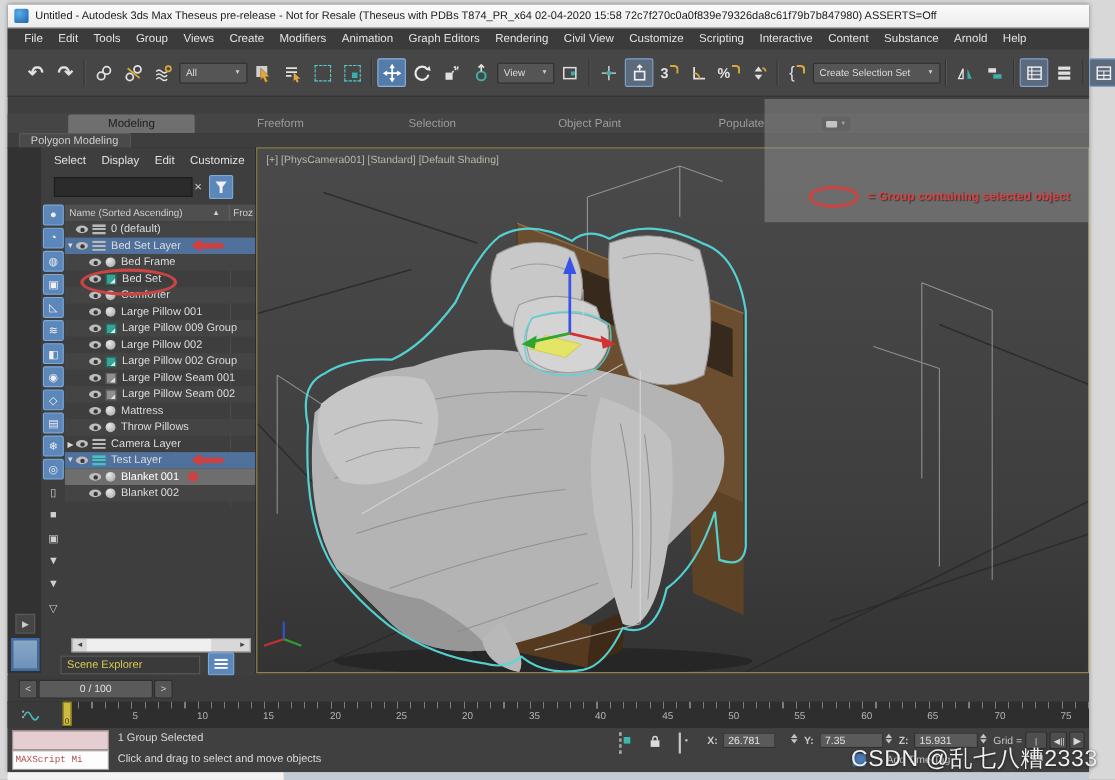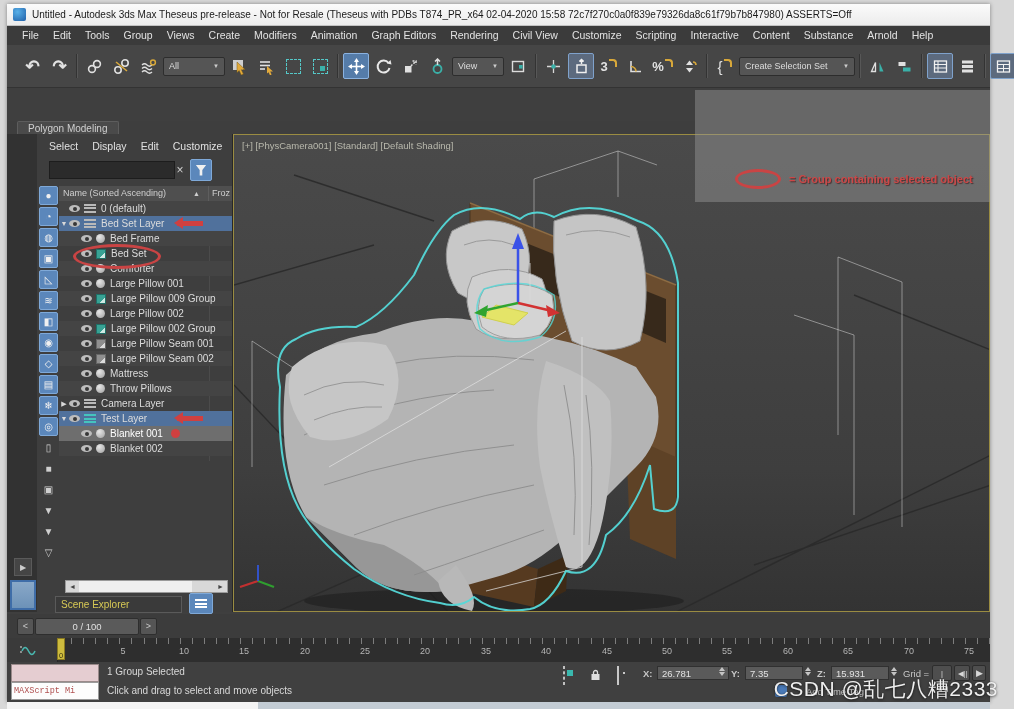--- a/index.html
+++ b/index.html
@@ -360,20 +360,31 @@
       <svg class="tico" width="17" height="17">
           <rect x="2.5" y="3" width="12" height="11" fill="none" stroke="#f2f2f2" stroke-width="1.3"></rect>
           <line x1="2.5" y1="6.5" x2="14.5" y2="6.5" stroke="#f2f2f2"></line>
           <line x1="8.5" y1="6.5" x2="8.5" y2="14" stroke="#f2f2f2"></line>
           <line x1="2.5" y1="10.5" x2="14.5" y2="10.5" stroke="#f2f2f2"></line>
         </svg>
     </span>
   </div>
 
 
+  <div class="ribrow">
+    <span class="ribtab active" style="width:115px;margin-left:55px;">Modeling</span>
+    <span class="ribtab" style="width:120px;margin-left:18px;">Freeform</span>
+    <span class="ribtab" style="width:120px;margin-left:18px;">Selection</span>
+    <span class="ribtab" style="width:130px;margin-left:18px;">Object Paint</span>
+    <span class="ribtab" style="width:110px;margin-left:18px;">Populate</span>
+    <span class="ribicon">
+        <span class="cam"></span>
+        <span class="arr">▼</span>
+      </span>
+  </div>
 
   <div class="subtabrow">
     <span class="subtab">Polygon Modeling</span>
   </div>
 
   <div class="lstrip">
     <span class="popbtn">▶</span>
     <span class="vplayout"></span>
   </div>
 
@@ -673,21 +684,21 @@
     <span class="st-ico selbrk" style="left:556px;"></span>
     <span class="st-ico" style="left:582px;">
       <svg width="13" height="13">
           <rect x="2.5" y="6" width="8" height="6" fill="#ddd"></rect>
           <path d="M4.5,6 V4.5 a2,2 0 0 1 4,0 V6" stroke="#ddd" fill="none" stroke-width="1.3"></path>
         </svg>
     </span>
     <span class="st-ico offico" style="left:608px;"></span>
 
     <span class="st-lbl" style="left:636px;">X:</span>
-    <span class="st-field" style="left:650px;width:72px;">26.781</span>
+    <span class="st-field" style="left:650px;width:48px;">26.781</span>
     <span class="spn" style="left:712px;">
         <i class="u"></i>
         <i class="d"></i>
       </span>
     <span class="st-lbl" style="left:724px;">Y:</span>
     <span class="st-field" style="left:738px;width:58px;">7.35</span>
     <span class="spn" style="left:798px;">
         <i class="u"></i>
         <i class="d"></i>
       </span>

